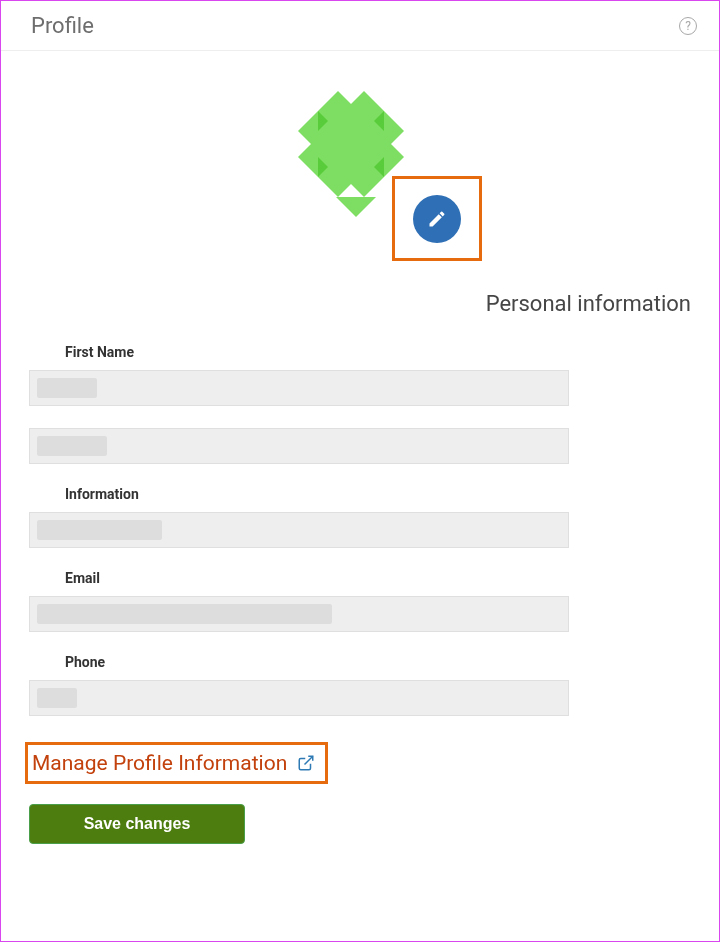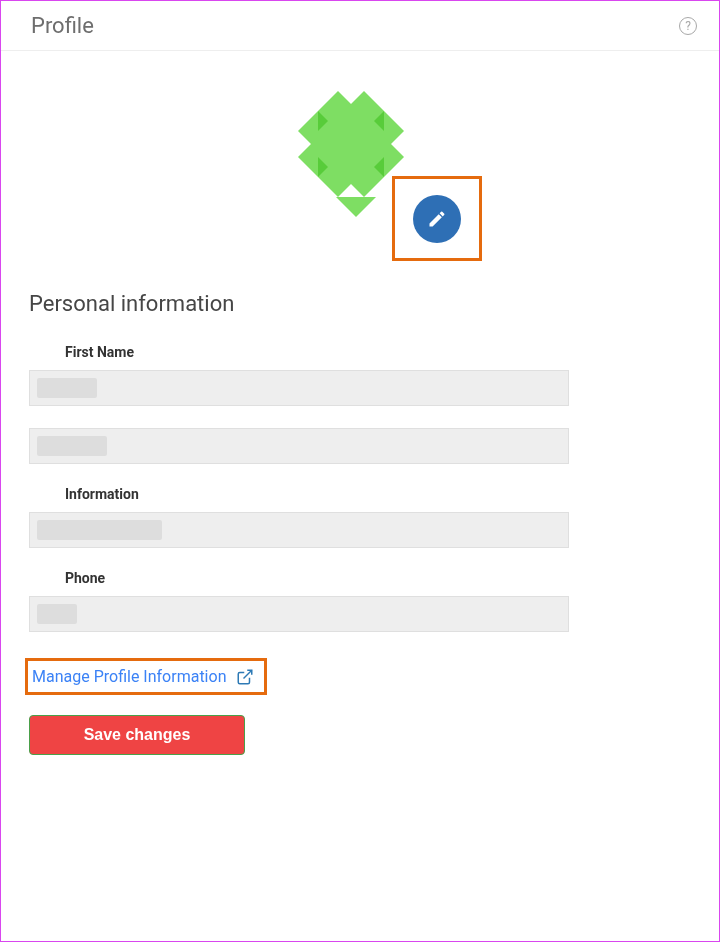--- a/index.html
+++ b/index.html
@@ -81,20 +81,21 @@
     .edit-btn svg {
       width: 20px;
       height: 20px;
       fill: #ffffff;
     }
     .section-heading {
       font-size: 22px;
       font-weight: 400;
       color: #464646;
       margin-bottom: 28px;
+      text-align: right;
     }
     .form-group {
       margin-bottom: 22px;
     }
     .form-label {
       display: block;
       font-size: 14px;
       font-weight: 700;
       color: #333333;
       margin-bottom: 10px;
@@ -126,37 +127,37 @@
     .manage-link-wrapper {
       display: inline-flex;
       align-items: center;
       border: 3px solid #e56b0e;
       padding: 6px 10px 6px 4px;
       margin-top: 4px;
       margin-bottom: 20px;
       margin-left: -4px;
     }
     .manage-link {
-      color: #3b82f6;
-      font-size: 16px;
+      color: #c2410c;
+      font-size: 21px;
       text-decoration: none;
       cursor: pointer;
       margin-right: 10px;
     }
     .external-icon {
       width: 18px;
       height: 18px;
       stroke: #2e7ab5;
       fill: none;
       stroke-width: 2;
     }
     .save-btn {
       width: 216px;
       height: 40px;
-      background: #ef4444;
+      background: #4d7c0f;
       border: 1px solid #4aa04a;
       border-radius: 4px;
       color: #ffffff;
       font-size: 16px;
       font-weight: 700;
       cursor: pointer;
       display: flex;
       align-items: center;
       justify-content: center;
     }
@@ -224,20 +225,27 @@
     </div>
 
     <div class="form-group">
       <label class="form-label">Information</label>
       <div class="form-input-wrapper">
         <input type="text" class="form-input" value="" style="">
         <div class="input-blur" style="width:125px"></div>
       </div>
     </div>
 
+    <div class="form-group">
+      <label class="form-label">Email</label>
+      <div class="form-input-wrapper">
+        <input type="text" class="form-input" value="" style="">
+        <div class="input-blur" style="width:295px"></div>
+      </div>
+    </div>
 
     <div class="form-group">
       <label class="form-label">Phone</label>
       <div class="form-input-wrapper">
         <input type="text" class="form-input" value="" style="">
         <div class="input-blur" style="width:40px"></div>
       </div>
     </div>
 
     <div class="manage-link-wrapper">

